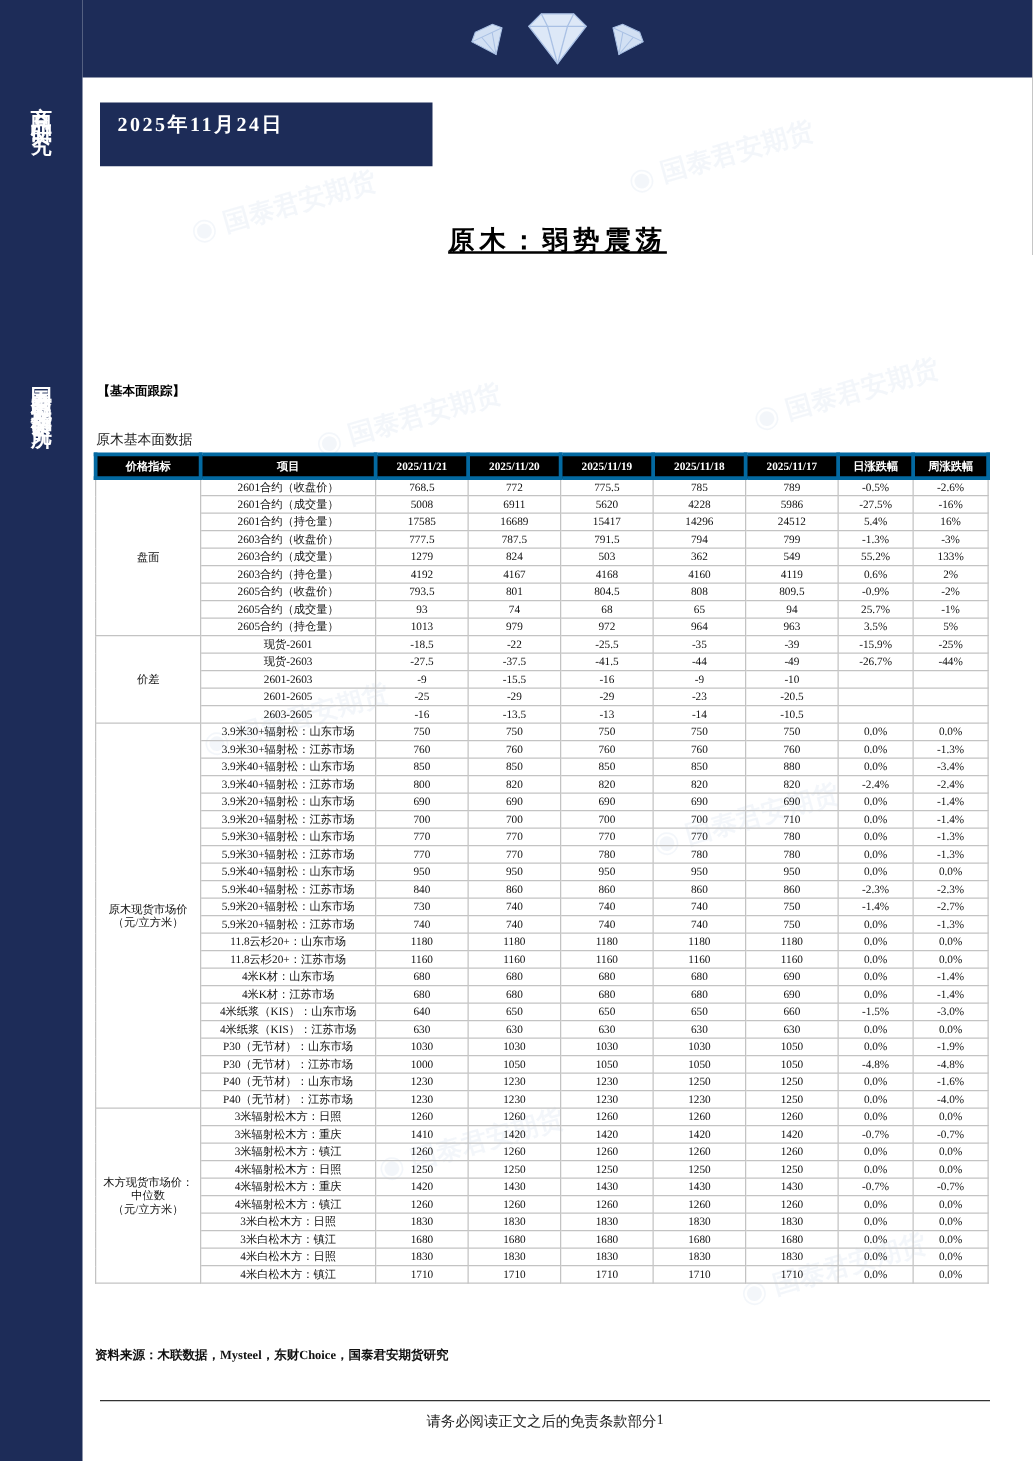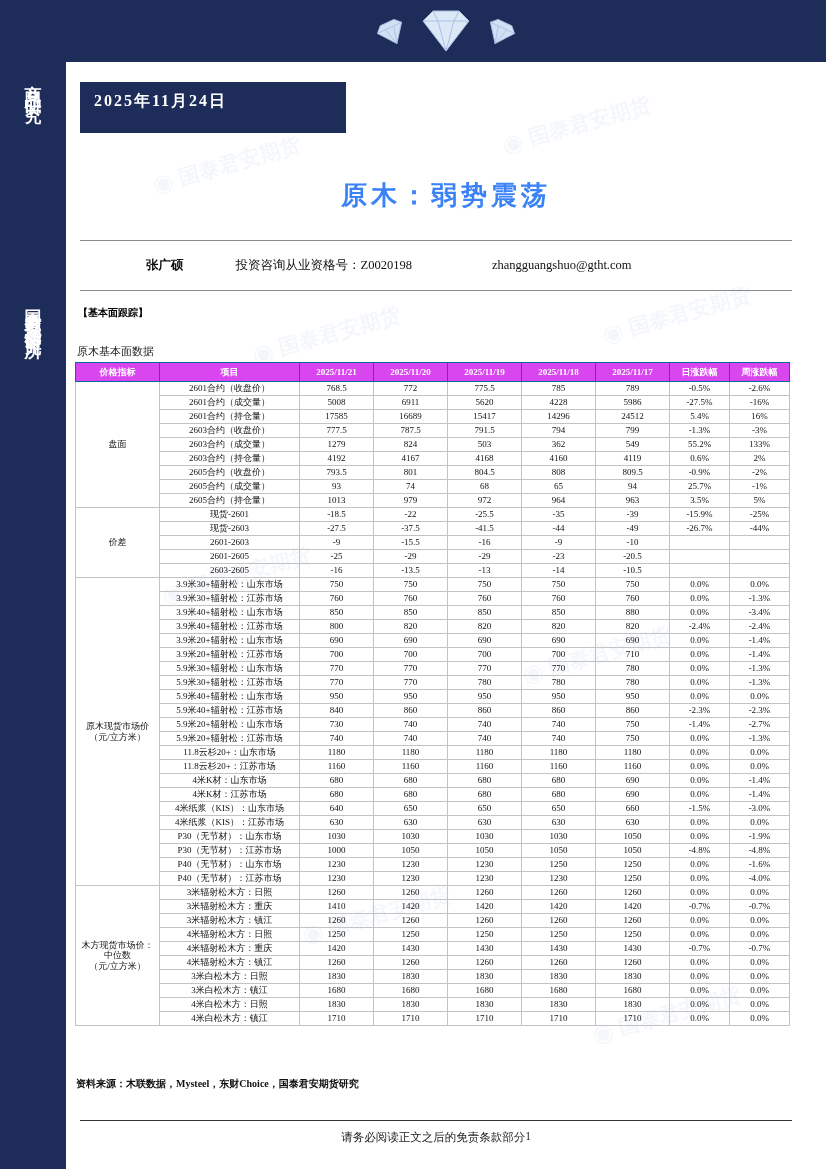--- a/index.html
+++ b/index.html
@@ -12,33 +12,33 @@
   .sidebar-label { position:absolute; left:50%; transform:translateX(-50%); writing-mode:vertical-rl; color:#ffffff; font-weight:bold; font-size:17px; }
   .sidebar-label.top { top:72px; letter-spacing:7px; }
   .sidebar-label.bottom { top:296px; letter-spacing:4px; }
 
   
   .banner { position:absolute; left:66px; right:0; top:0; height:62px; background:#1d2c58; display:flex; align-items:center; justify-content:center; z-index:2; }
 
   
   .date-box { position:absolute; left:80px; top:82px; width:266px; height:51px; background:#1d2c58; color:#ffffff; font-size:16px; font-weight:bold; line-height:38px; padding-left:14px; letter-spacing:2px; z-index:2; }
 
-  .title { position:absolute; left:66px; right:0; top:178px; text-align:center; font-size:26px; font-weight:bold; color:#3b82f6; letter-spacing:4px; z-index:2; }
+  .title { position:absolute; left:66px; right:0; top:178px; text-align:center; font-size:21px; font-weight:bold; color:#000000; letter-spacing:4px; z-index:2;text-decoration:underline; }
 
   .author-row { position:absolute; left:80px; right:34px; top:240px; height:51px; border-top:1px solid #8a8a8a; border-bottom:1px solid #8a8a8a; display:flex; align-items:center; font-size:12.5px; color:#111; z-index:2; }
   .author-name { margin-left:66px; font-weight:bold; }
   .author-qual { margin-left:52px; }
   .author-email { margin-left:80px; }
 
   .section-heading { position:absolute; left:78px; top:306px; font-size:10px; font-weight:bold; color:#000; z-index:2; }
   .table-caption { position:absolute; left:77px; top:344px; font-size:11px; color:#222; z-index:2; }
 
   
   .data-table { position:absolute; left:75px; top:362px; width:714px; border-collapse:collapse; table-layout:fixed; z-index:2; }
-  .data-table th { background:#d946ef; color:#ffffff; font-size:9px; font-weight:bold; height:19px; border:1px solid #0369a1; padding:0 1px; }
+  .data-table th { background:#000000; color:#ffffff; font-size:9px; font-weight:bold; height:19px; border:3px solid #0369a1; padding:0 1px; }
   .data-table td { border:1px solid #c3c3c3; font-size:9px; color:#111; text-align:center; height:14px; padding:0 2px; line-height:1.15; }
   .group-cell { font-size:9px; color:#111; background:#ffffff;margin-top:12px; }
   .item-cell { font-size:9px; }
 
   .source-note { position:absolute; left:76px; top:1077px; font-size:10px; font-weight:bold; color:#111; z-index:2; }
 
   .page-footer { position:absolute; left:80px; right:34px; top:1120px; border-top:1.5px solid #333; display:flex; justify-content:center; padding-top:9px; font-size:11.5px; color:#222; z-index:2; }
 
   
   .wm { position:absolute; display:flex; align-items:center; gap:6px; color:#2f6bb0; opacity:0.05; font-size:21px; font-weight:bold; transform:rotate(-16deg); pointer-events:none; z-index:1; white-space:nowrap; }
@@ -109,25 +109,20 @@
         <line x1="-8" y1="-6" x2="0" y2="24"></line>
         <line x1="8" y1="-6" x2="0" y2="24"></line>
       </g>
     </svg>
   </header>
 
   <div class="date-box">2025年11月24日</div>
 
   <h1 class="title">原木：弱势震荡</h1>
 
-  <div class="author-row">
-    <span class="author-name">张广硕</span>
-    <span class="author-qual">投资咨询从业资格号：Z0020198</span>
-    <span class="author-email">zhangguangshuo@gtht.com</span>
-  </div>
 
   <div class="section-heading">【基本面跟踪】</div>
 
   <div class="table-caption">原木基本面数据</div>
 
   <table class="data-table">
     <colgroup>
       <col style="width:84px">
         <col style="width:140px">
       <col style="width:74px">

